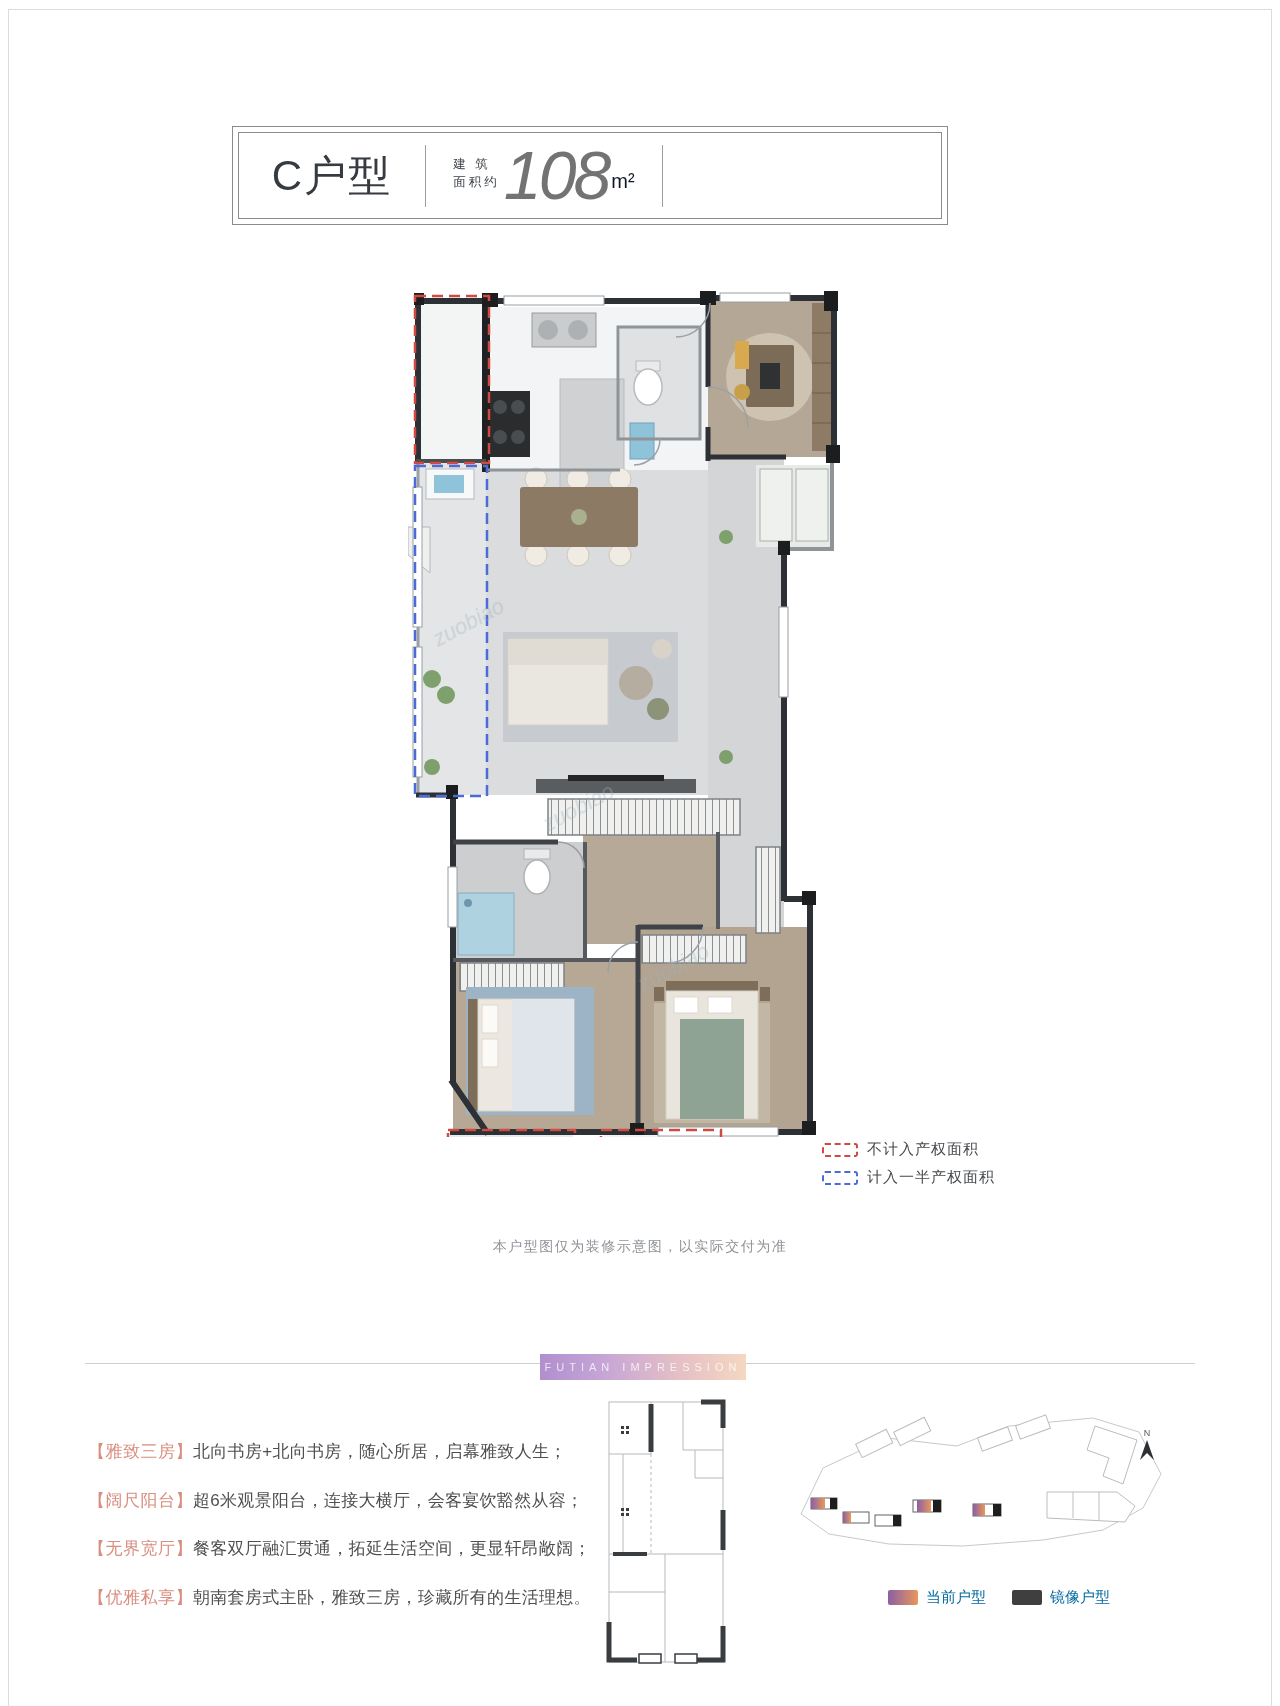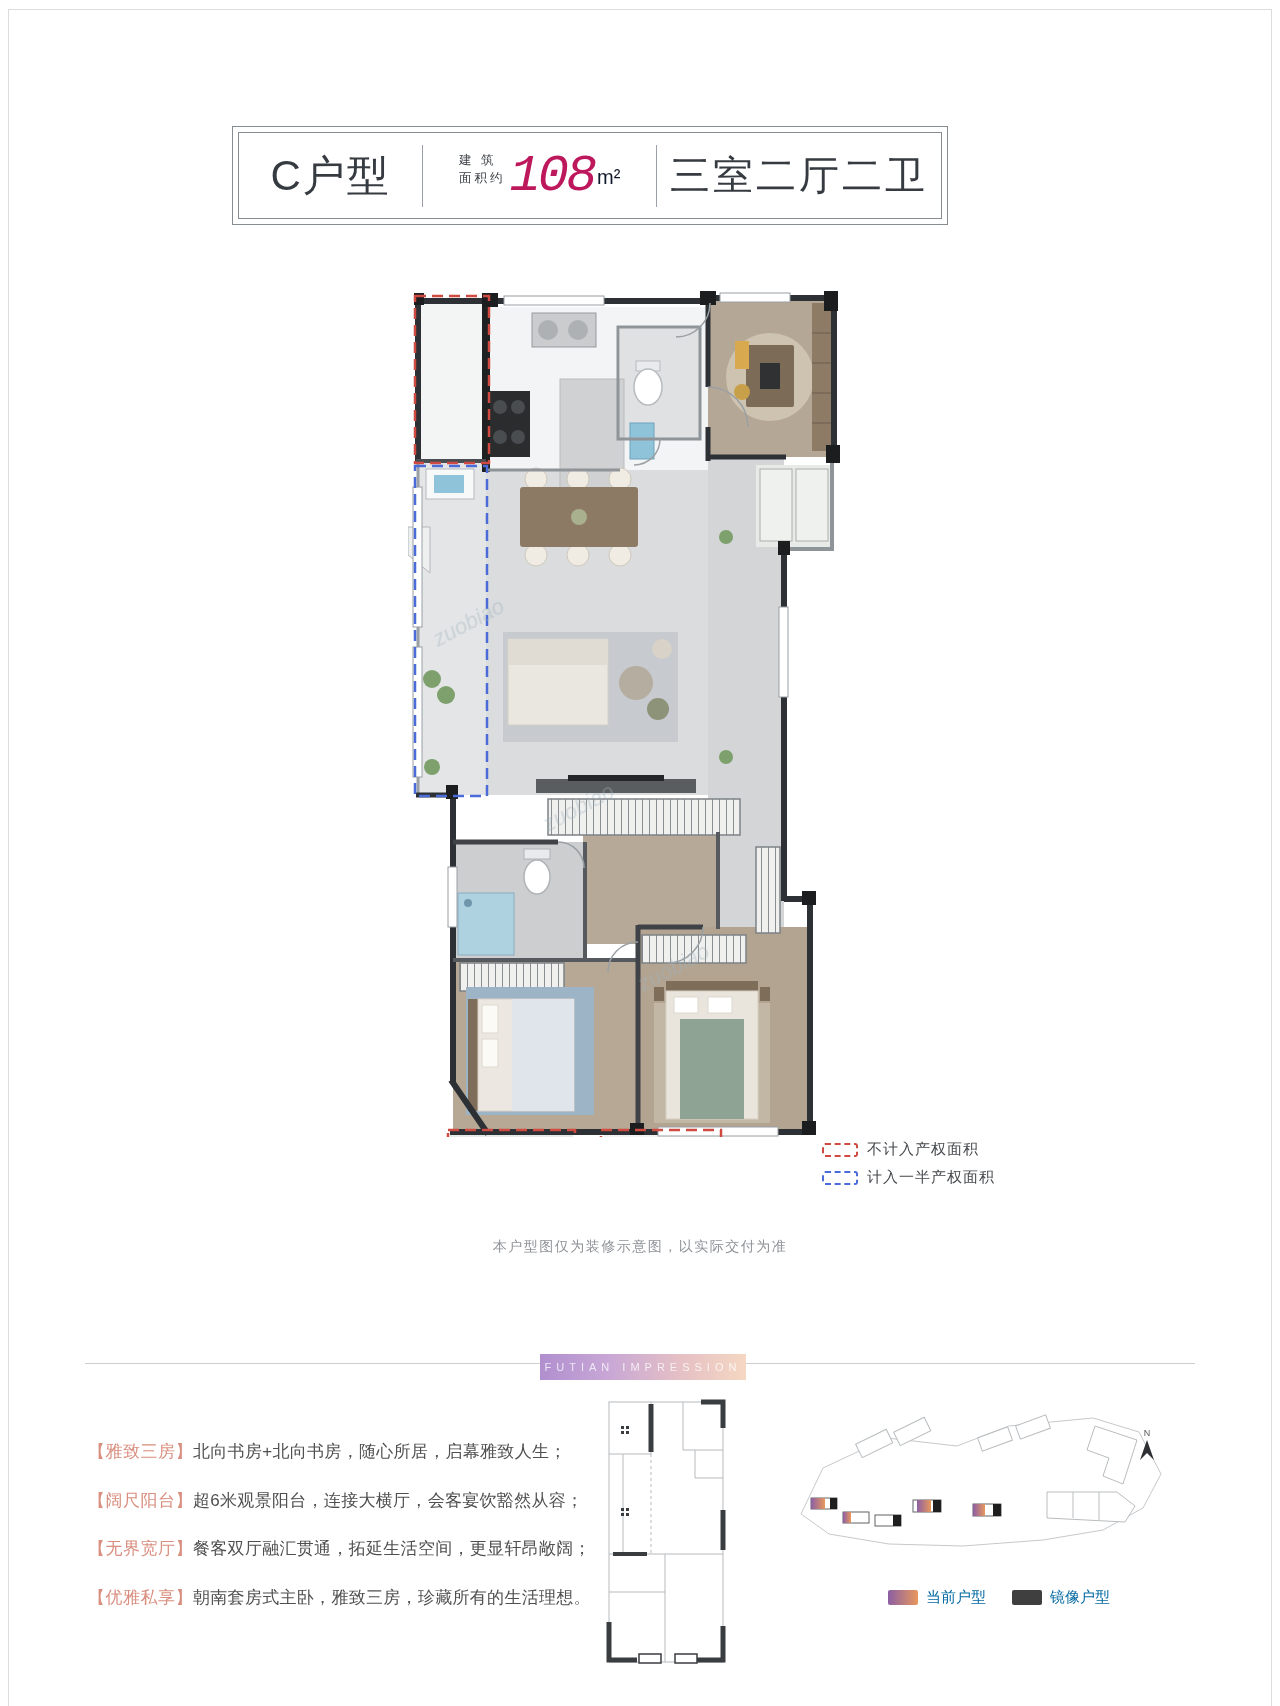--- a/index.html
+++ b/index.html
@@ -10,21 +10,21 @@
   
   .hdr{position:absolute;left:232px;top:126px;width:714px;height:97px;border:1px solid #878c91;background:#fff;}
   .hdr-inner{position:absolute;inset:5px;border:1px solid #878c91;display:flex;align-items:center;justify-content:flex-start;}
   .hdr-sec{display:flex;align-items:center;justify-content:center;}
   .hdr-unit{width:186px;font-size:42px;letter-spacing:2px;color:#363b41;}
   .hdr-rooms{width:288px;font-size:40px;letter-spacing:3px;color:#363b41;}
   .hdr-div{width:1px;height:62px;background:#9aa0a5;}
   .area-grp{width:236px;display:flex;align-items:flex-end;justify-content:center;}
   .area-lbl{font-size:12.5px;letter-spacing:3px;line-height:1.4;color:#3a3f45;margin:0 4px 12px 0;text-align:justify;}
   .area-lbl div{white-space:pre;}
-  .area-num{font-family:Liberation Mono, monospace;font-style:italic;font-size:52px;line-height:.82;color:#be185d;letter-spacing:-3px;}
+  .area-num{font-family:Liberation Sans, sans-serif;font-style:italic;font-size:68px;line-height:.82;color:#737373;letter-spacing:-3px;}
   .area-unit{font-size:20px;color:#0f172a;margin:0 0 10px 3px;}
 
   
   .plan-legend{position:absolute;left:822px;top:1140px;display:flex;flex-direction:column;gap:9px;justify-content:space-between;}
   .pl-row{display:flex;align-items:center;gap:9px;}
   .pl-swatch{width:36px;height:14px;border-radius:3px;box-sizing:border-box;}
   .pl-red{border:2px dashed #cf4a40;}
   .pl-blue{border:2px dashed #4a6bd8;}
   .pl-txt{font-size:15px;color:#45484c;letter-spacing:1px;}
 
@@ -66,21 +66,20 @@
       <div class="hdr-div"></div>
       <div class="hdr-sec area-grp">
         <div class="area-lbl">
           <div>建 筑</div>
           <div>面积约</div>
         </div>
         <div class="area-num">108</div>
         <div class="area-unit">m²</div>
       </div>
       <div class="hdr-div"></div>
-      <div class="hdr-sec hdr-rooms">三室二厅二卫</div>
     </div>
   </div>
 
   <svg style="position:absolute;left:408px;top:287px;" width="440" height="850" viewBox="0 0 440 850">
     <defs>
       <pattern id="hatch" width="7" height="12" patternUnits="userSpaceOnUse">
         <rect width="7" height="12" fill="#f0f0ee"></rect>
         <line x1="3.5" y1="0" x2="3.5" y2="12" stroke="#8a8f93" stroke-width="1"></line>
       </pattern>
     </defs>

